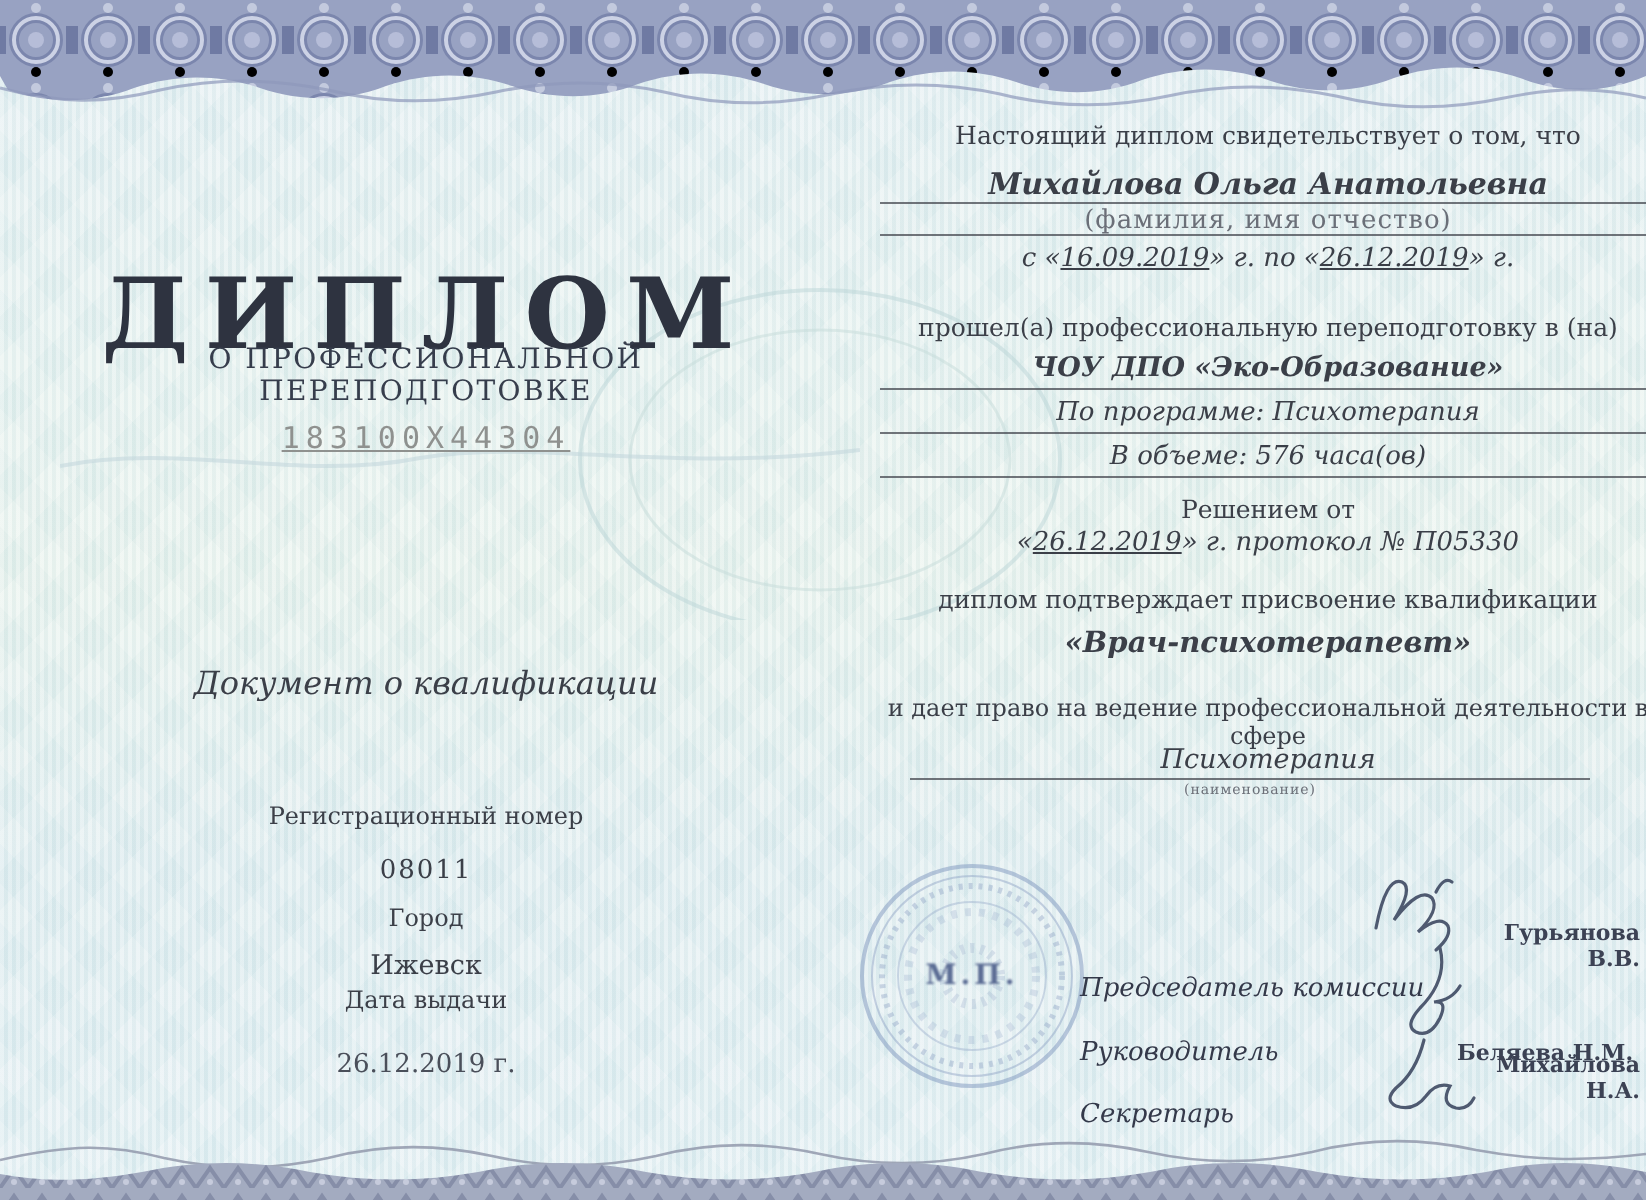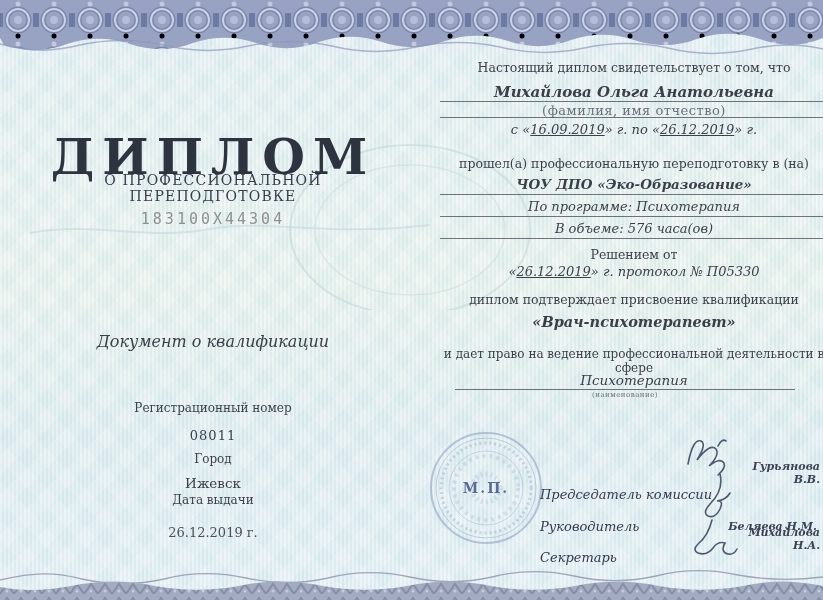--- a/index.html
+++ b/index.html
@@ -19,29 +19,29 @@
       repeating-linear-gradient(90deg,rgba(255,255,255,.25) 0 2px,rgba(180,210,215,.12) 2px 4px),
       repeating-linear-gradient(135deg,rgba(190,220,225,.10) 0 14px,rgba(255,255,255,.10) 14px 28px),
       repeating-linear-gradient(45deg,rgba(190,220,225,.10) 0 14px,rgba(255,255,255,.10) 14px 28px);
   }
   .abs{position:absolute;}
   .lcol{left:38px;width:350px;text-align:center;}
   .rcol{left:430px;width:388px;text-align:center;margin-left:10px;}
   .title{font-size:49px;letter-spacing:8px;color:#2e3340;font-weight:600;}
   .subtitle{font-size:14px;letter-spacing:1.2px;color:#363d4c;}
   .typewriter{font-family:"DejaVu Sans Mono","Liberation Mono",monospace;
-    font-size:15px;letter-spacing:3px;color:#8f918f;}
+    font-size:15px;letter-spacing:3px;color:#8f918f;text-decoration:underline;}
   .it{font-style:italic;}
   .bit{font-style:italic;font-weight:bold;}
   .small{font-size:12px;}
   .tiny{font-size:13px;color:#6b6f78;letter-spacing:.5px;}
   .rule{border-top:1px solid rgba(70,72,80,.75);height:0;}
   .u{text-decoration:underline;}
   .sig-role{font-size:13px;font-style:italic;color:#34394a;margin-top:35px;}
-  .sig-name{font-size:11px;font-weight:bold;font-style:italic;color:#3c4254;}
+  .sig-name{font-size:11px;font-weight:bold;color:#3c4254;}
   .stamp-mp{font-size:14px;font-weight:bold;color:#5b6c94;letter-spacing:2px;
     filter:blur(.4px);}
   .wm{pointer-events:none;}
 </style>
 </head>
 <body>
 
 <div class="certificate">
 
   <svg class="abs wm" style="top:0;left:0" width="823" height="58">

